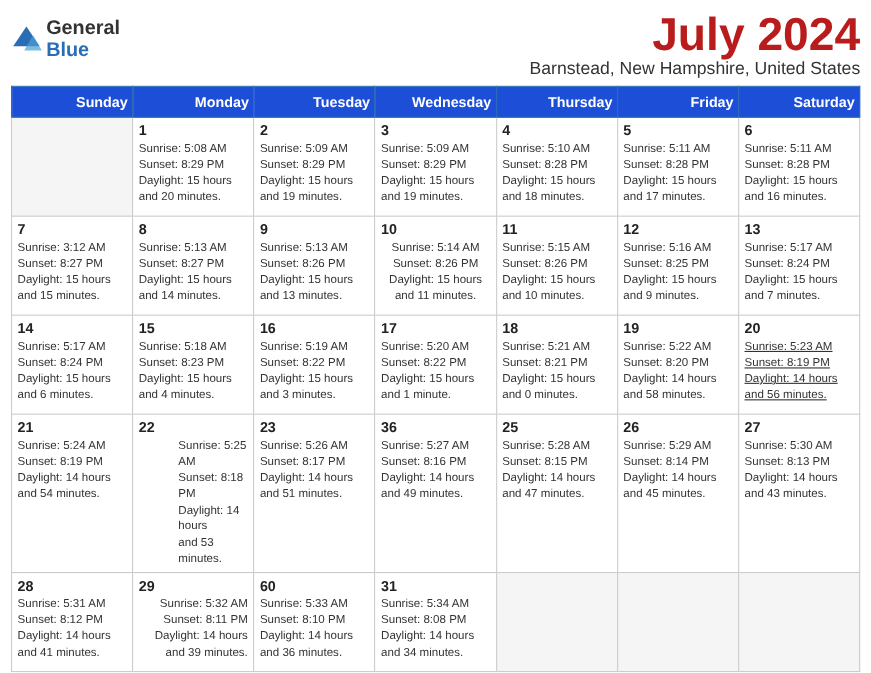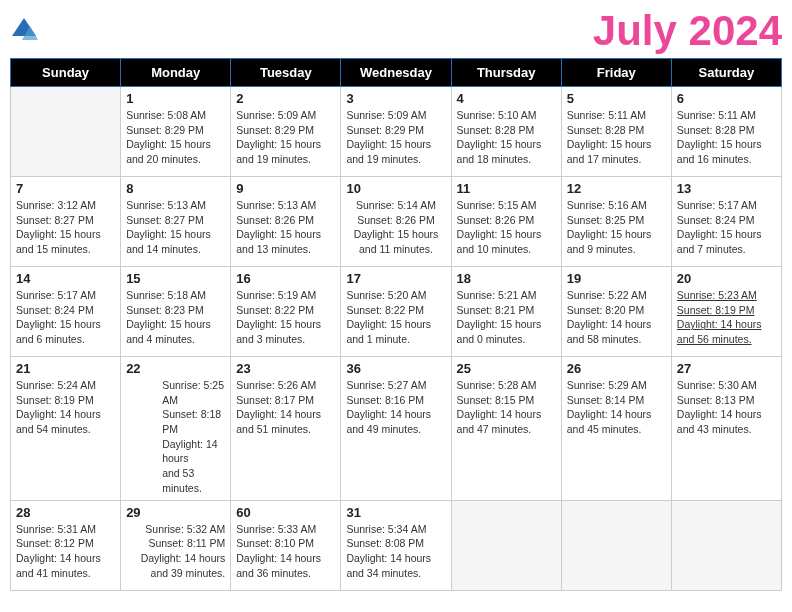--- a/index.html
+++ b/index.html
@@ -40,40 +40,40 @@
       width: 28px;
       height: 28px;
       margin-right: 4px;
     }
     .title-area {
       text-align: right;
     }
     .month-title {
       font-size: 42px;
       font-weight: bold;
-      color: #ec4899;
+      color: #b91c1c;
       line-height: 1;
     }
     .location {
       font-size: 16px;
       color: #333;
       margin-top: 2px;
     }
     table {
       width: 100%;
       border-collapse: collapse;
       table-layout: fixed;
     }
     th {
-      background-color: #000000;
+      background-color: #1d4ed8;
       color: #fff;
       font-size: 13px;
       font-weight: bold;
       padding: 6px 4px;
-      text-align: center;
+      text-align: right;
       border: 1px solid #2a6db5;
     }
     td {
       border: 1px solid #ccc;
       vertical-align: top;
       padding: 4px 5px;
       min-height: 80px;
       height: 90px;
     }
     td.empty {
@@ -94,23 +94,28 @@
   </style>
 </head>
 <body>
 
 <div class="header-area">
   <div class="logo">
     <svg class="logo-icon" viewBox="0 0 28 28" xmlns="http://www.w3.org/2000/svg">
       <polygon points="14,2 26,20 2,20" fill="#2a6db5"></polygon>
       <polygon points="20,10 28,24 12,24" fill="#4a9fd5" opacity="0.7"></polygon>
     </svg>
+    <div class="logo-text">
+      <span class="logo-general">General</span>
+      <span class="logo-blue">Blue</span>
+    </div>
   </div>
   <div class="title-area">
     <div class="month-title">July 2024</div>
+    <div class="location">Barnstead, New Hampshire, United States</div>
   </div>
 </div>
 
 <table>
   <thead>
     <tr>
     <th>Sunday</th>
         <th>Monday</th>
         <th>Tuesday</th>
         <th>Wednesday</th>

